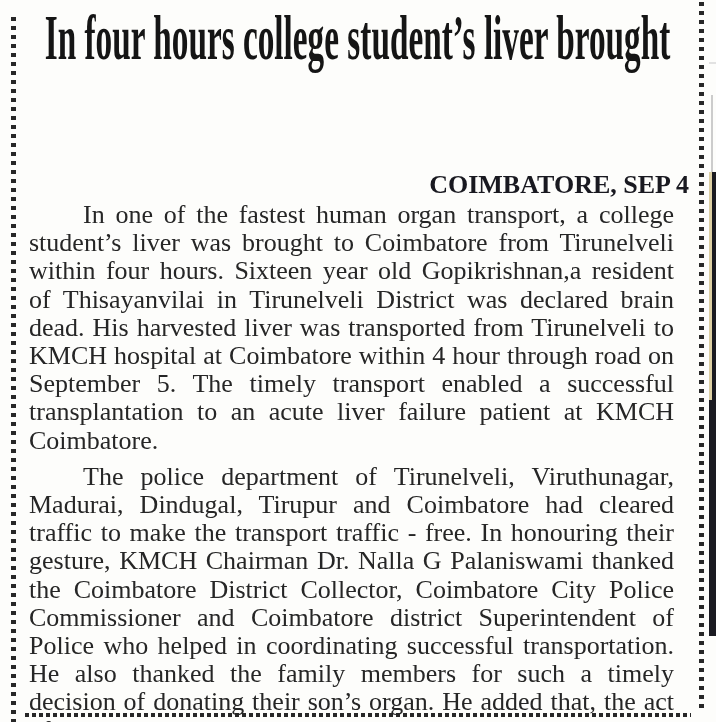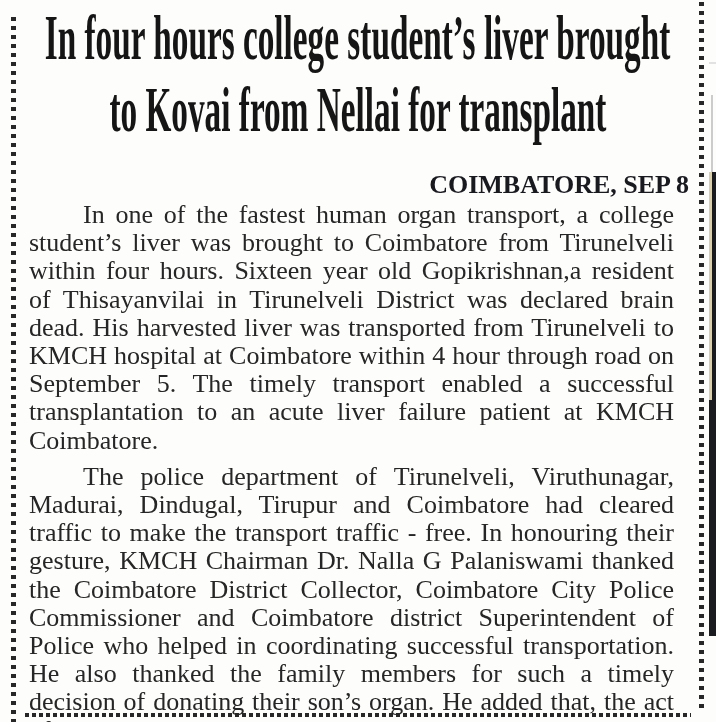--- a/index.html
+++ b/index.html
@@ -81,26 +81,23 @@
 <div class="page">
 
   <div class="dotted-v left"></div>
   <div class="dotted-v right"></div>
   <div class="dotted-h bottom"></div>
 
   <div class="headline">
     <div class="hl-line">
       <span class="hl-inner">In four hours college student’s liver brought</span>
     </div>
-    <div class="hl-line">
-      <span class="hl-inner">to Kovai from Nellai for transplant</span>
-    </div>
   </div>
 
-  <div class="dateline">COIMBATORE, SEP 8</div>
+  <div class="dateline">COIMBATORE, SEP 4</div>
 
   <div class="body-copy">
     <p>In one of the fastest human organ transport, a college student’s liver was brought to Coimbatore from Tirunelveli within four hours. Sixteen year old Gopikrishnan,a resident of Thisayanvilai in Tirunelveli District was declared brain dead. His harvested liver was transported from Tirunelveli to KMCH hospital at Coimbatore within 4 hour through road on September 5. The timely transport enabled a successful transplantation to an acute liver failure patient at KMCH Coimbatore.</p>
     <p>The police department of Tirunelveli, Viruthunagar, Madurai, Dindugal, Tirupur and Coimbatore had cleared traffic to make the transport traffic - free.  In honouring their gesture, KMCH Chairman Dr. Nalla G Palaniswami thanked the Coimbatore District Collector, Coimbatore City Police Commissioner and Coimbatore district Superintendent of Police who helped in coordinating successful transportation. He also thanked the family members for such a timely decision of donating their son’s organ. He added that, the act of generosity will bring more awareness about organ donation among public.</p>
   </div>
 
   <div class="neighbor-sep"></div>
   <div class="neighbor-top-line"></div>
   <div class="neighbor-bar">
     <div class="cream"></div>

